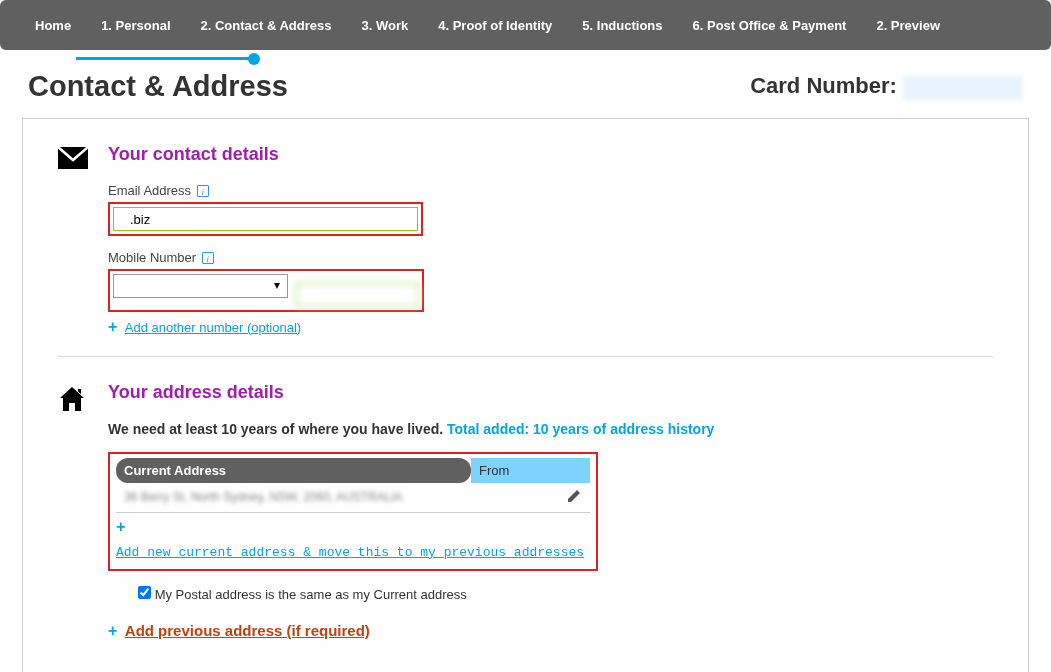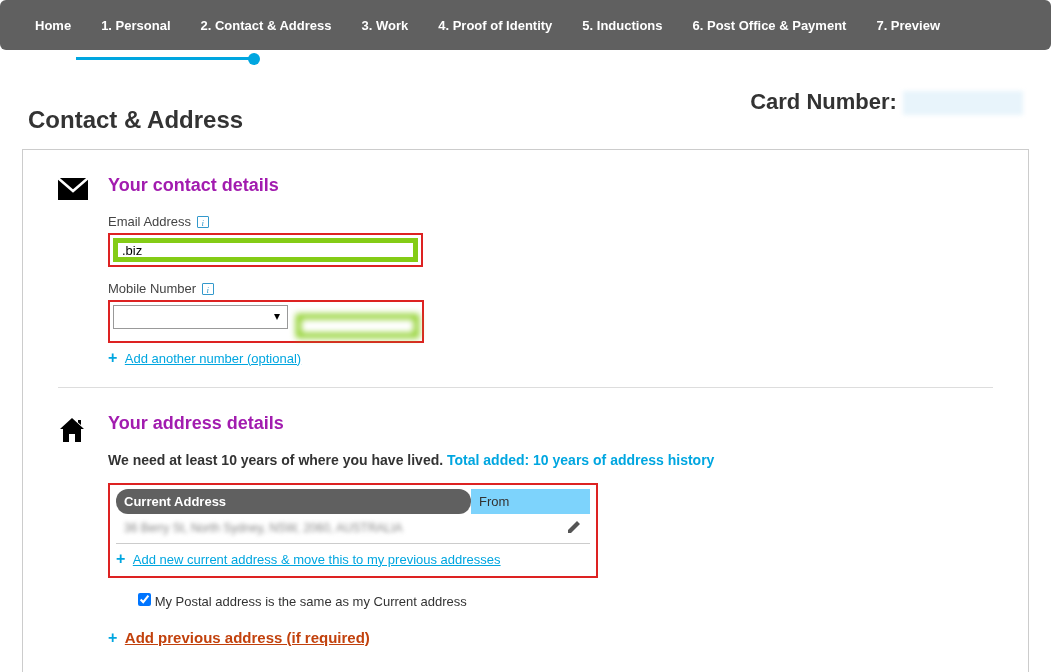--- a/index.html
+++ b/index.html
@@ -5,36 +5,36 @@
     * { box-sizing: border-box; margin: 0; padding: 0; }
     body { font-family: "Trebuchet MS", Arial, sans-serif; background: #fff; width: 1051px; }
     
     .nav-bar { background: #606060; height: 50px; display: flex; align-items: center; padding: 0 20px; border-radius: 6px; }
     .nav-item { color: #fff; font-size: 13px; padding: 0 15px; cursor: pointer; font-weight: 600; }
     .nav-item.active { position: relative; }
     .nav-underline { position: absolute; bottom: -10px; left: 76px; width: 180px; height: 3px; background: #00a6e0; }
     .nav-dot { position: absolute; bottom: -15px; left: 248px; width: 12px; height: 12px; background: #00a6e0; border-radius: 50%; }
     
     .header-row { display: flex; justify-content: space-between; align-items: center; padding: 20px 28px 10px 28px; }
-    .page-title { font-size: 24px; font-weight: bold; color: #333; margin-top: 36px; }
+    .page-title { font-size: 29px; font-weight: bold; color: #333; }
     .card-number { font-size: 22px; font-weight: bold; color: #333; }
     .card-value { display: inline-block; width: 120px; height: 24px; background: #e8f4fb; vertical-align: middle; filter: blur(2px); }
     
     .main-box { border: 1px solid #ccc; margin: 5px 22px 10px 22px; padding: 25px 35px 45px 35px; }
     
     .section { display: flex; align-items: flex-start; margin-bottom: 10px; }
     .section-icon { width: 50px; flex-shrink: 0; padding-top: 3px; }
     .section-content { flex: 1; }
     .section-title { font-size: 18px; font-weight: bold; color: #a21caf; margin-bottom: 18px; }
     
     .field-label { font-size: 13px; color: #444; margin-bottom: 4px; }
     .info-icon { display: inline-block; width: 12px; height: 12px; border: 1px solid #3399cc; color: #3399cc; font-size: 9px; text-align: center; line-height: 12px; border-radius: 1px; font-family: serif; font-style: italic; cursor: pointer; margin-left: 2px; }
     
     .red-box { border: 2px solid #d22; padding: 3px; display: inline-block; }
-    .text-input { border: 5px solid #84cc16; padding: 3px 4px; font-size: 13px; height: 24px; }
+    .text-input { border: 1px solid #84cc16; padding: 3px 16px; font-size: 13px; height: 24px; }
     .email-input { width: 305px; }
     .blur-text { filter: blur(3px); color: #888; }
     
     .country-select { border: 1px solid #999; padding: 10px 6px; font-size: 15px; height: 24px; width: 175px; background: #fff; appearance: none; }
     .select-wrap { position: relative; display: inline-block; }
     .select-wrap::after { content: "▾"; position: absolute; right: 8px; top: 4px; pointer-events: none; font-size: 12px; }
     .phone-input { width: 123px; margin-left: 4px; }
     
     .add-link { color: #00a6e0; text-decoration: underline; font-size: 13px; cursor: pointer; display: inline-block; margin-top: 8px; }
     .plus-icon { color: #00a6e0; font-weight: bold; margin-right: 3px; text-decoration: none; display: inline-block; }
@@ -60,21 +60,21 @@
 <body>
 
 <div class="nav-bar" style="position:relative;">
   <span class="nav-item">Home</span>
   <span class="nav-item active">1. Personal</span>
   <span class="nav-item">2. Contact &amp; Address</span>
   <span class="nav-item">3. Work</span>
   <span class="nav-item">4. Proof of Identity</span>
   <span class="nav-item">5. Inductions</span>
   <span class="nav-item">6. Post Office &amp; Payment</span>
-  <span class="nav-item">7. Preview</span>
+  <span class="nav-item">2. Preview</span>
   <div class="nav-underline"></div>
   <div class="nav-dot"></div>
 </div>
 
 <div class="header-row">
   <div class="page-title">Contact &amp; Address</div>
   <div class="card-number">
     <span>Card Number:</span>
     <span class="card-value"> </span>
   </div>
@@ -150,21 +150,21 @@
             <td class="addr-td" style="width:25px;text-align:center;">
               <span class="pencil-icon">
                 <svg width="14" height="14" viewBox="0 0 14 14">
                       <path d="M1 13 L1 10 L9 2 L12 5 L4 13 Z M10 1 L13 4 L12 5 L9 2 Z" fill="#555"></path>
                     </svg>
               </span>
             </td>
           </tr>
         </tbody>
           </table>
-        <div style="">
+        <div style="margin-top:6px;font-family:Liberation Mono, monospace;">
           <span class="plus-icon">+</span>
           <a class="add-link">Add new current address &amp; move this to my previous addresses</a>
         </div>
       </div>
 
       <div class="postal-check">
         <input type="checkbox" checked="" style="">
         <span>My Postal address is the same as my Current address</span>
       </div>
 

